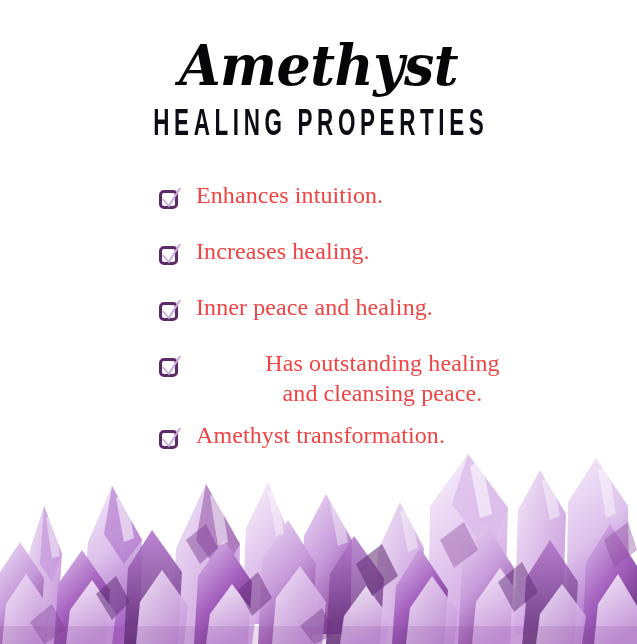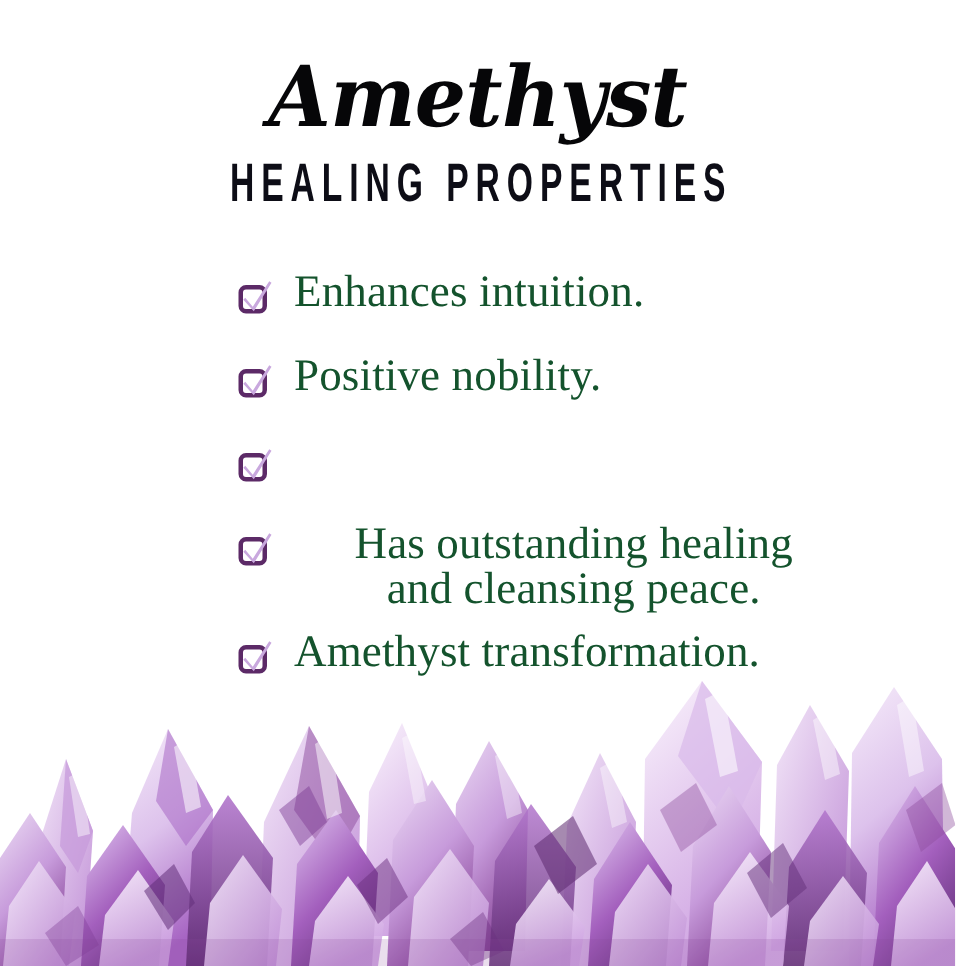--- a/index.html
+++ b/index.html
@@ -98,23 +98,23 @@
     height: 23px;
     overflow: visible;
   }
 
   .item-text {
     display: block;
     padding-left: 196px;
     padding-right: 60px;
     text-align: left;
     font-family: "Liberation Serif", "DejaVu Serif", serif;
-    font-size: 30px;
+    font-size: 24px;
     line-height: 30px;
-    color: #14532d;
+    color: #ef4444;
     letter-spacing: 0.1px;
   }
   .item-text.centered {
     padding-left: 176px;
     padding-right: 48px;
     text-align: center;
   }
   .item-text .l2 { display: block; }
 
   
@@ -153,30 +153,33 @@
     </div>
 
     <div class="list-item">
       <span class="check">
         <span class="box"></span>
         <svg class="tick" viewBox="0 0 21 23">
           <path d="M2.5 11.5 L7.5 17.5 L18.5 0.5 L20 1.5 L8.2 20.5 L1.2 12.8 Z" fill="#c9a8de"></path>
         </svg>
       </span>
       <span class="item-text">
-        <span>Positive nobility.</span>
+        <span>Increases healing.</span>
       </span>
     </div>
 
     <div class="list-item">
       <span class="check">
         <span class="box"></span>
         <svg class="tick" viewBox="0 0 21 23">
           <path d="M2.5 11.5 L7.5 17.5 L18.5 0.5 L20 1.5 L8.2 20.5 L1.2 12.8 Z" fill="#c9a8de"></path>
         </svg>
+      </span>
+      <span class="item-text">
+        <span>Inner peace and healing.</span>
       </span>
     </div>
 
     <div class="list-item tight">
       <span class="check">
         <span class="box"></span>
         <svg class="tick" viewBox="0 0 21 23">
           <path d="M2.5 11.5 L7.5 17.5 L18.5 0.5 L20 1.5 L8.2 20.5 L1.2 12.8 Z" fill="#c9a8de"></path>
         </svg>
       </span>

